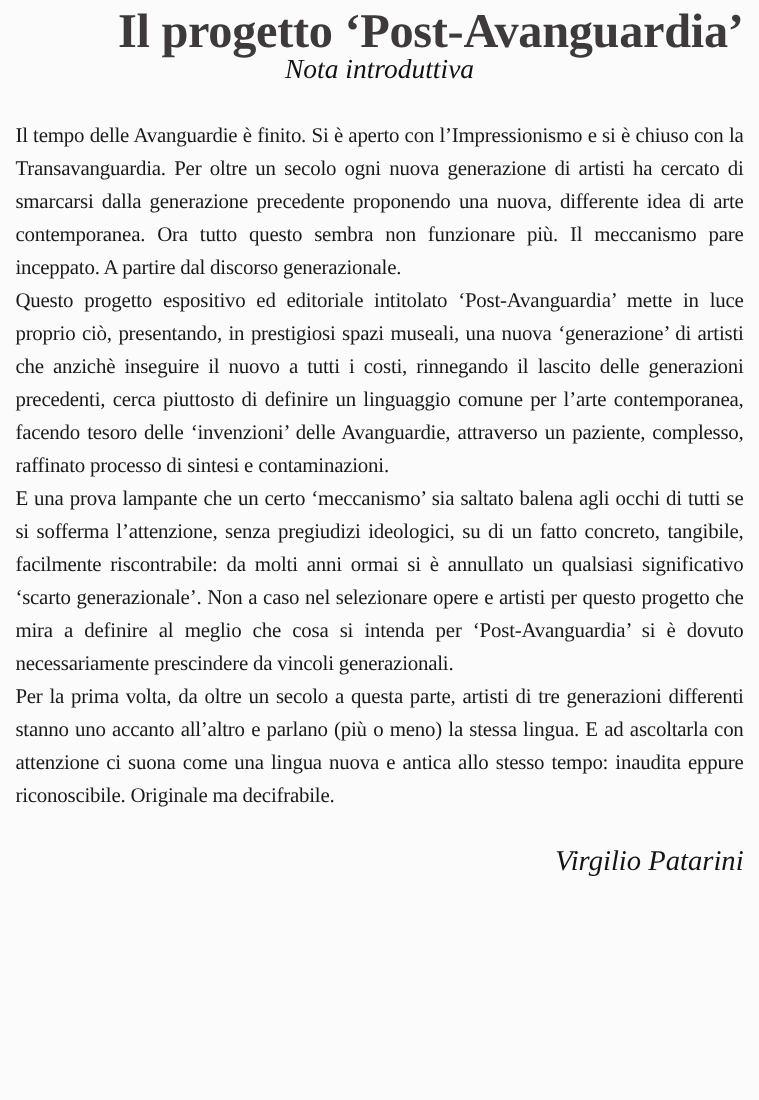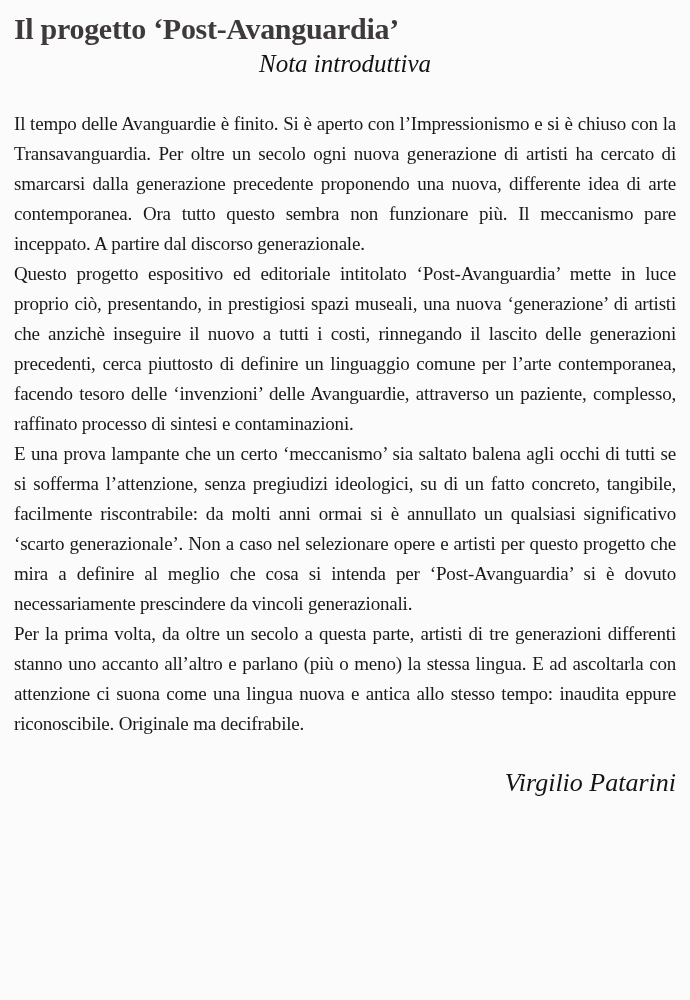--- a/index.html
+++ b/index.html
@@ -14,24 +14,24 @@
     font-family:"Liberation Serif","DejaVu Serif",serif;
     overflow:hidden;
   }
   .page{
     box-sizing:border-box;
     width:690px;height:1000px;
     padding:10px 14px 0 14px;
   }
   .title{
     margin:0;
-    font-size:30px;
+    font-size:44px;
     line-height:38px;
     font-weight:bold;
-    text-align:left;
+    text-align:right;
     color:var(--title);
     letter-spacing:-0.3px;
   }
   .subtitle{
     margin:1px 0 0 0;
     font-size:25px;
     line-height:29px;
     font-weight:normal;
     font-style:italic;
     text-align:center;

